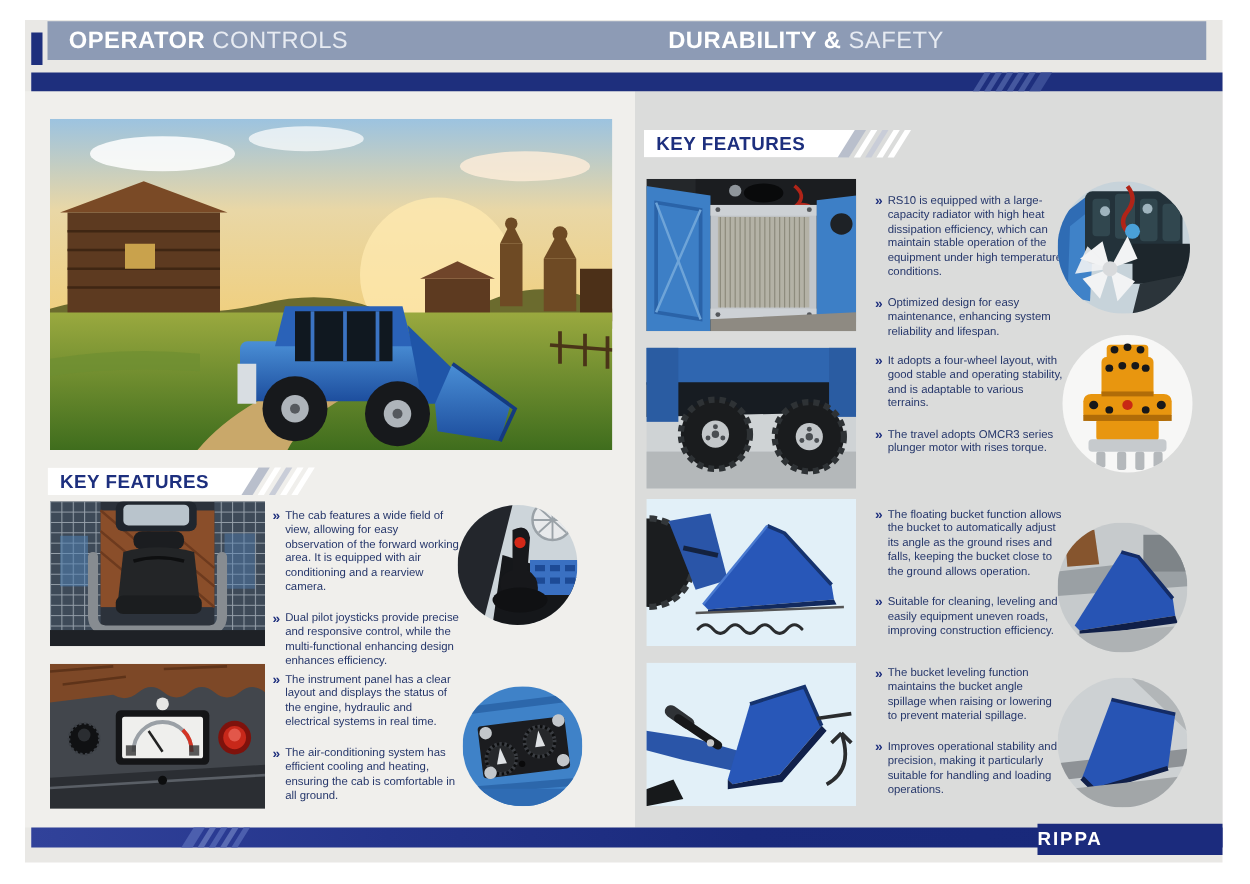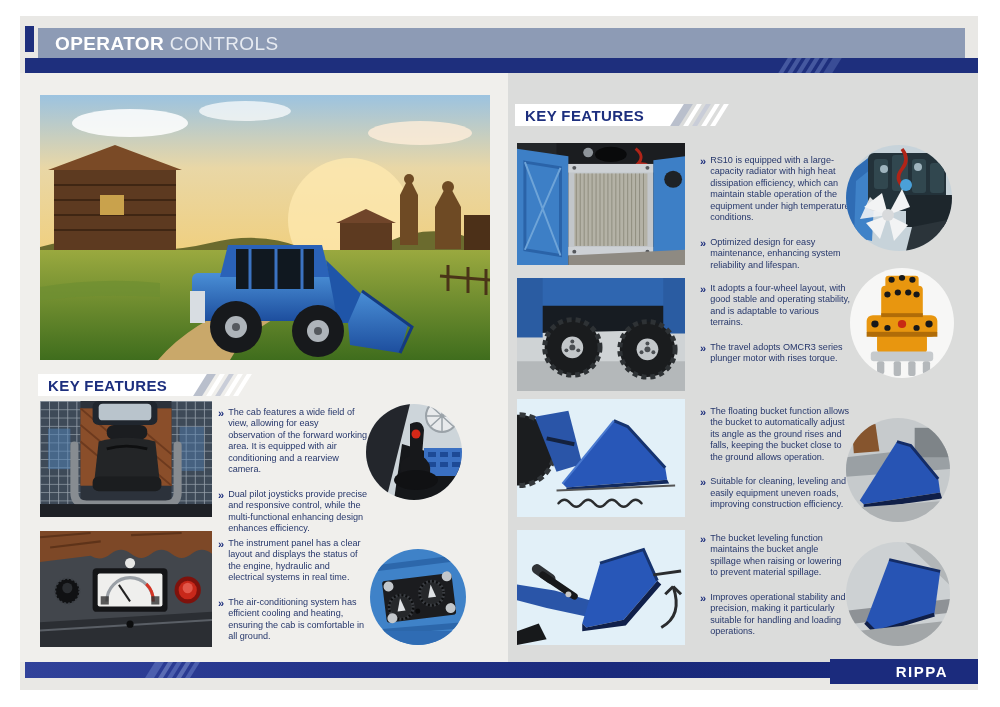--- a/index.html
+++ b/index.html
@@ -4,21 +4,21 @@
 <style>
   html,body{margin:0;padding:0;background:#ffffff;font-family:"Liberation Sans",sans-serif;}
   #page{position:relative;width:1000px;height:707px;background:#ffffff;overflow:hidden;}
   .abs{position:absolute;}
   .content-bg{left:20px;top:16px;width:958px;height:674px;background:#e9e8e5;}
   .left-bg{left:20px;top:73px;width:488px;height:589px;background:#f0efec;}
   .right-bg{left:508px;top:73px;width:470px;height:589px;background:#dbdcdb;}
 
   
   .hdr-accent{left:25px;top:26px;width:9px;height:26px;background:#1e2f7d;}
-  .hdr-bar{left:38px;top:28px;width:927px;height:31px;background:#8d9bb5;display:flex;align-items:center;}
+  .hdr-bar{left:38px;top:17px;width:927px;height:31px;background:#8d9bb5;display:flex;align-items:center;}
   .hdr-title{font-size:19px;color:#ffffff;letter-spacing:0.4px;white-space:nowrap;}
   .hdr-title .b{font-weight:bold;}
   .hdr-title .l{font-weight:normal;color:#e7ebf2;}
   .hdr-left{margin-left:17px;}
   .hdr-right{margin-left:256px;}
   .hdr-navy{left:25px;top:58px;width:953px;height:15px;background:#1e2f7d;}
   .slashes{display:flex;gap:4px;}
   .sl{width:5px;height:100%;transform:skewX(-32deg);}
   .sl.w8{width:9px;}
 
@@ -35,35 +35,38 @@
 
   
   .photo{overflow:hidden;}
   .photo svg{display:block;width:100%;height:100%;}
   .circle{border-radius:50%;overflow:hidden;}
   .circle svg{display:block;width:100%;height:100%;}
 
   
   .ftr-bar{left:25px;top:662px;width:953px;height:16px;
            background:linear-gradient(90deg,#31429a 0%,#24348b 30%,#1a2a7c 60%,#18287a 100%);}
-  .ftr-logo{left:830px;top:659px;width:148px;height:25px;background:#1b2b7d;display:flex;align-items:center;justify-content:flex-end;padding-right:30px;box-sizing:border-box;}
+  .ftr-logo{left:830px;top:659px;width:148px;height:25px;background:#1b2b7d;display:flex;align-items:center;padding-right:30px;box-sizing:border-box;}
   .ftr-brand{color:#ffffff;font-weight:bold;font-size:15px;letter-spacing:1.5px;}
 </style>
 </head>
 <body>
 
 <div id="page">
   <div class="abs content-bg"></div>
   <div class="abs left-bg"></div>
   <div class="abs right-bg"></div>
 
   <div class="abs hdr-accent"></div>
   <div class="abs hdr-bar">
     <div class="hdr-title hdr-left">
       <span class="b">OPERATOR</span><span class="l"> CONTROLS</span>
+    </div>
+    <div class="hdr-title hdr-right">
+      <span class="b">DURABILITY &amp;</span><span class="l"> SAFETY</span>
     </div>
   </div>
   <div class="abs hdr-navy">
     <div class="slashes" style="position:absolute;left:758px;top:0;height:15px;">
       <div class="sl" style="background:#45589f;"></div>
         <div class="sl" style="background:#45589f;"></div>
       <div class="sl" style="background:#45589f;"></div>
         <div class="sl" style="background:#45589f;"></div>
       <div class="sl" style="background:#45589f;"></div>
         <div class="sl w8" style="background:#3a4d96;"></div>

